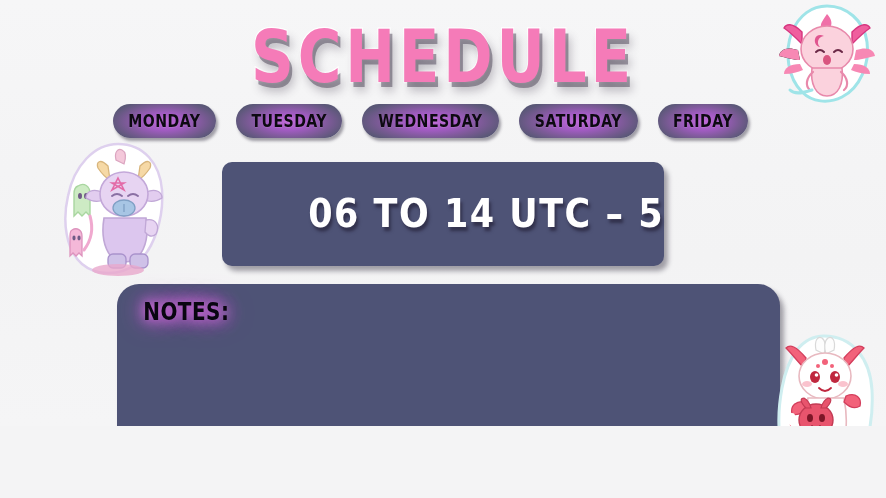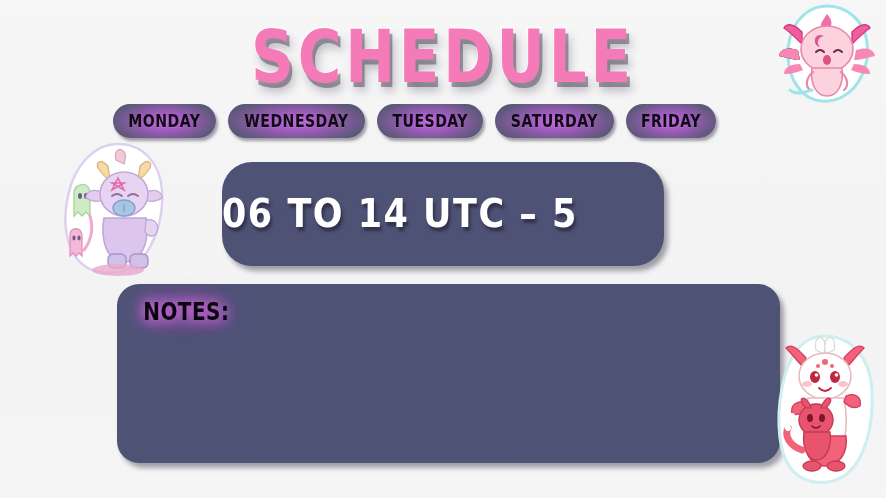--- a/index.html
+++ b/index.html
@@ -11,21 +11,21 @@
     height: 498px;
     background: #f4f4f5;
     font-family: "DejaVu Sans", sans-serif;
     overflow: hidden;
     position: relative;
   }
 
   #canvas {
     position: relative;
     width: 886px;
-    height: 498px;
+    height: 426px;
     background: linear-gradient(180deg, #f6f6f7 0%, #f3f3f4 60%, #f5f5f6 100%);
     overflow: hidden;
     text-decoration: underline;
   }
 
   
   .title {
     position: absolute;
     left: 0;
     top: 14px;
@@ -52,21 +52,21 @@
 
   
   .tabs {
     position: absolute;
     left: 113px;
     top: 103px;
     width: 660px;
     height: 36px;
     display: flex;
     align-items: center;
-    gap: 12px;
+    gap: 20px;
   }
   .tab {
     position: relative;
     height: 34px;
     border-radius: 18px;
     background:
       radial-gradient(ellipse 62% 76% at 50% 52%, #c06ad8 0%, #a35cc4 32%, #7b5a96 62%, #5b5878 85%, #52526f 100%);
     box-shadow: 2px 3px 3px rgba(40,35,55,0.42);
     display: flex;
     align-items: center;
@@ -87,26 +87,26 @@
     text-shadow: 0 1px 0 rgba(255,255,255,0.10);
   }
 
   
   .time-panel {
     position: absolute;
     left: 222px;
     top: 162px;
     width: 442px;
     height: 104px;
-    border-radius: 30px;
+    border-radius: 10px;
     background: #4e5376;
     box-shadow: 4px 5px 5px rgba(35,30,48,0.40);
     display: flex;
     align-items: center;
-    justify-content: flex-start;
+    justify-content: flex-end;
   }
   .time-text {
     font-family: "DejaVu Sans", sans-serif;
     font-weight: bold;
     font-size: 35px;
     letter-spacing: 1.5px;
     color: #ffffff;
     transform: scaleY(1.12);
     text-shadow: 2px 3px 3px rgba(25,20,40,0.55);
     white-space: nowrap;
@@ -178,24 +178,24 @@
 
   <div class="title">
     <span class="title-inner">SCHEDULE</span>
   </div>
 
   <div class="tabs">
     <div class="tab">
       <span class="tab-label">MONDAY</span>
     </div>
     <div class="tab">
+      <span class="tab-label">TUESDAY</span>
+    </div>
+    <div class="tab">
       <span class="tab-label">WEDNESDAY</span>
-    </div>
-    <div class="tab">
-      <span class="tab-label">TUESDAY</span>
     </div>
     <div class="tab">
       <span class="tab-label">SATURDAY</span>
     </div>
     <div class="tab">
       <span class="tab-label">FRIDAY</span>
     </div>
   </div>
 
   <div class="time-panel">

